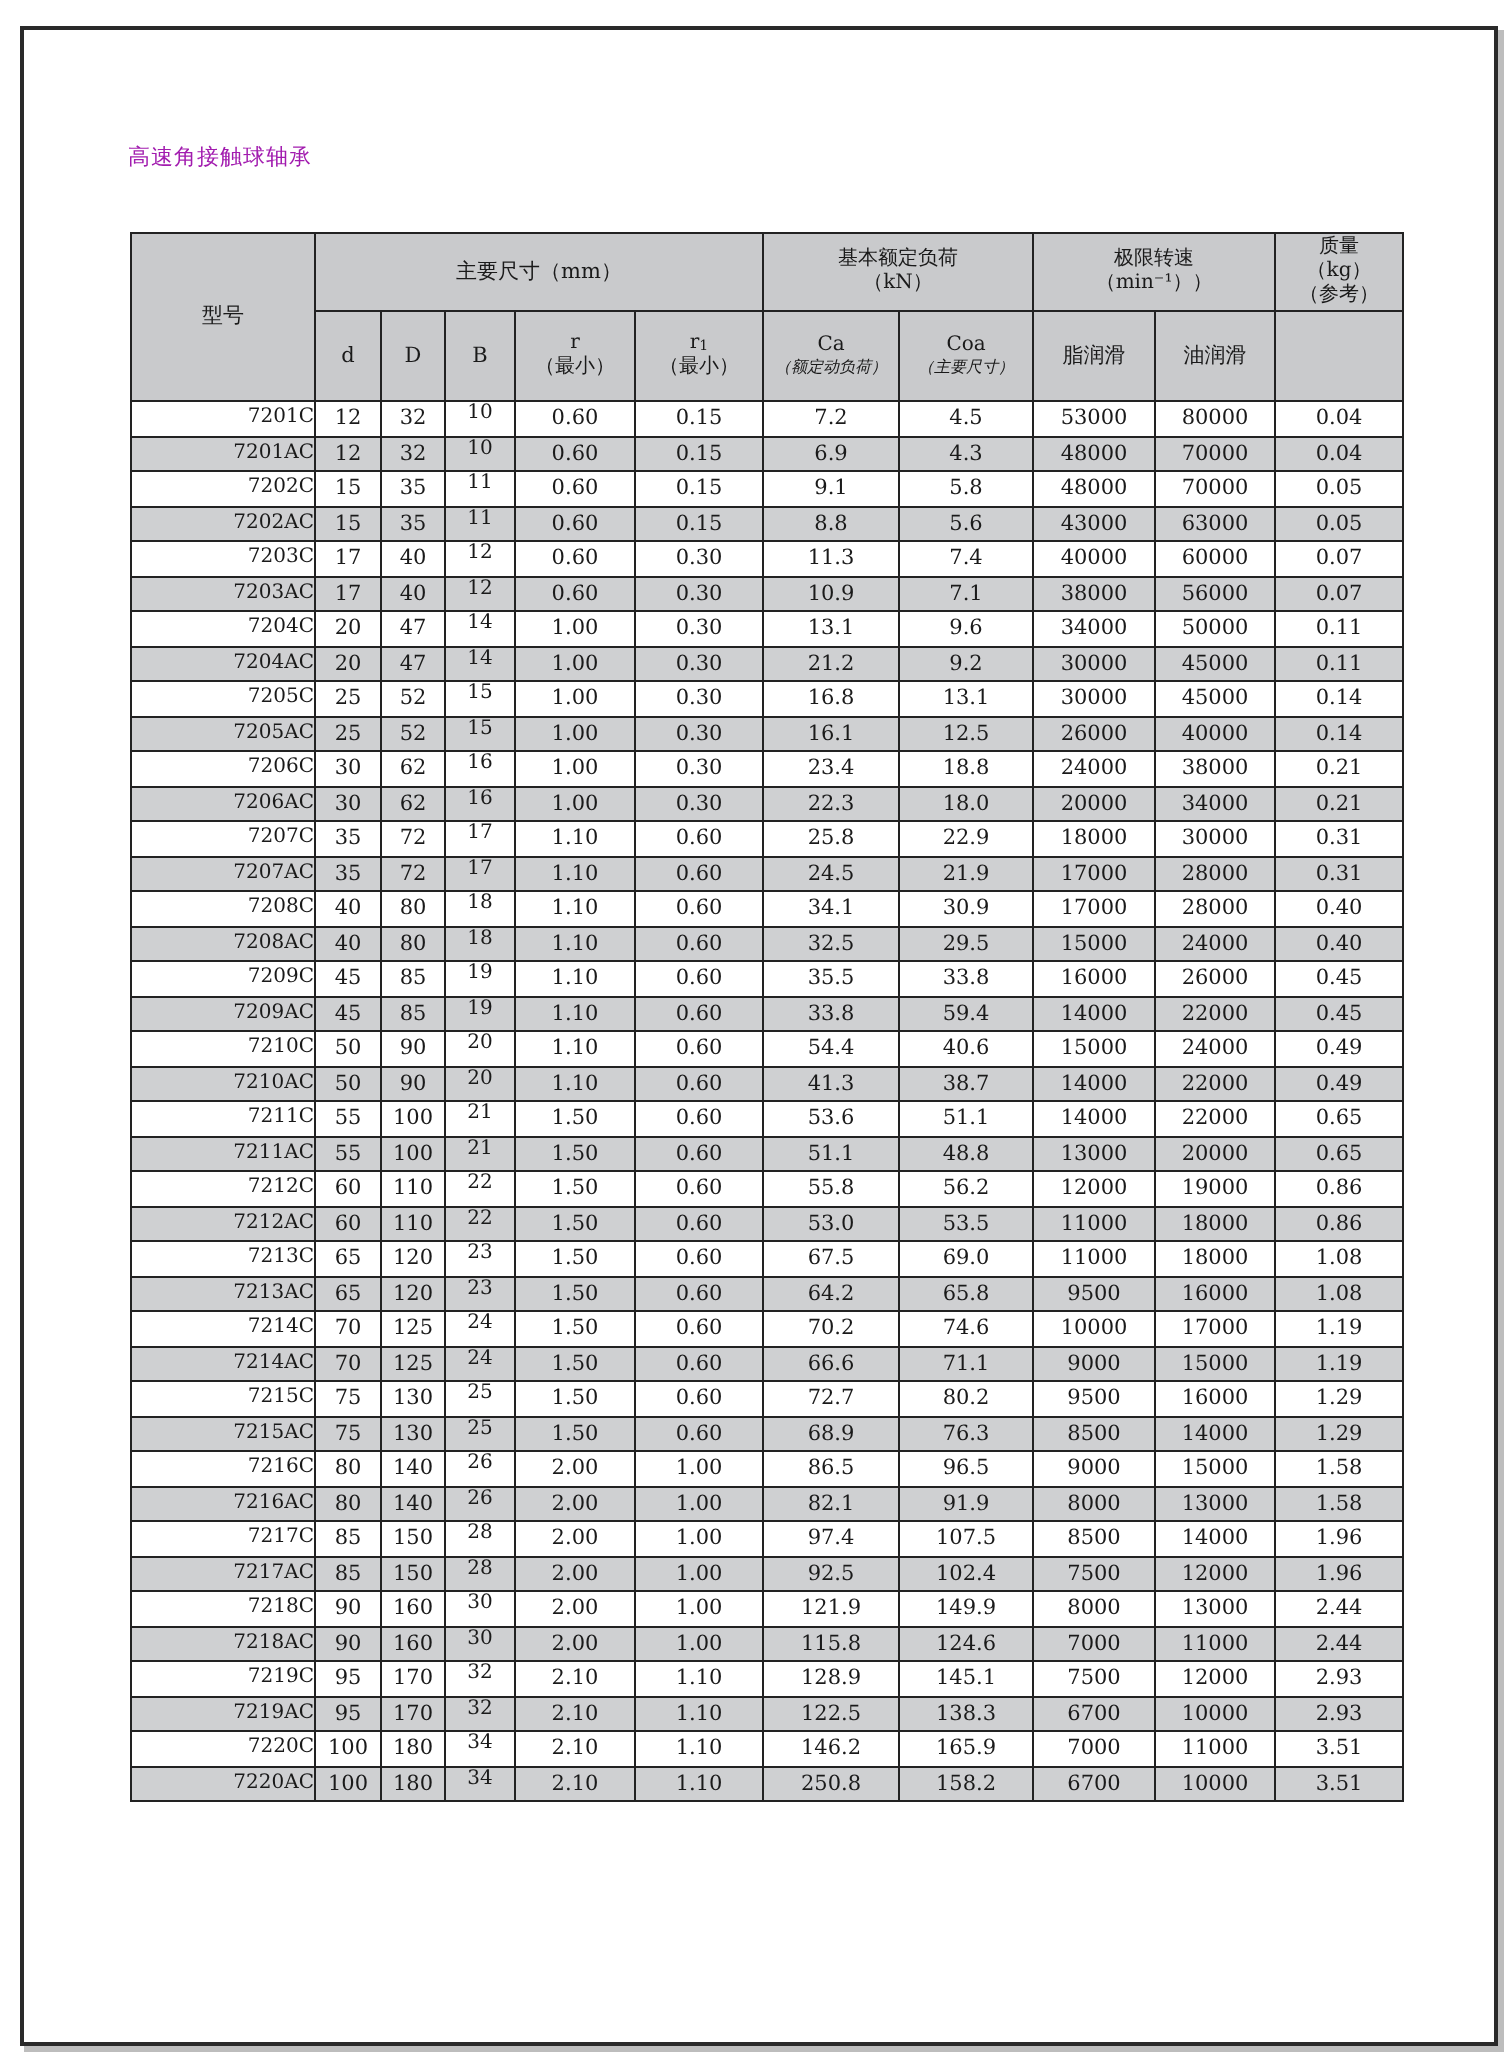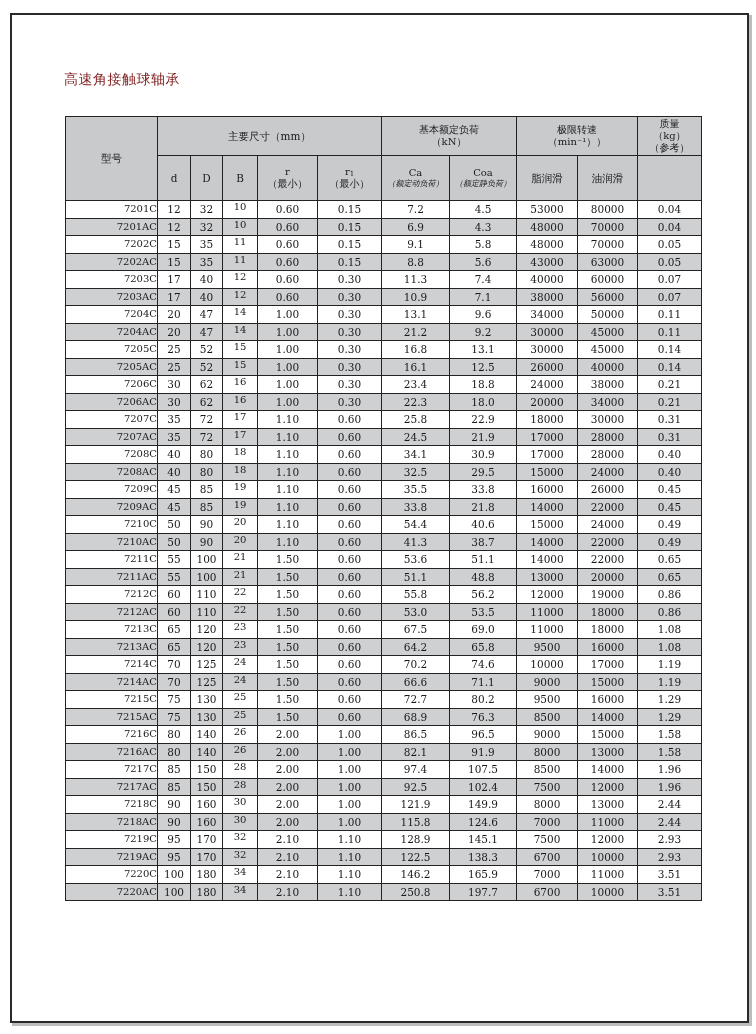--- a/index.html
+++ b/index.html
@@ -2,22 +2,22 @@
 <html><head>
 <meta charset="utf-8">
 <style>
   html, body { margin: 0; padding: 0; background: #ffffff; }
   body { width: 756px; height: 1034px; position: relative; overflow: hidden;
          font-family: "DejaVu Serif", "Liberation Serif", serif; color: #1a1a1a; }
   .frame { position: absolute; left: 10px; top: 13px; width: 739px; height: 1010px;
            border: 2px solid #2a2a2a; box-sizing: border-box; }
   .frame-shadow-r { position: absolute; left: 749px; top: 15px; width: 3px; height: 1010px; background: #bdbdbd; }
   .frame-shadow-b { position: absolute; left: 12px; top: 1023px; width: 740px; height: 3px; background: #bdbdbd; }
-  .title { position: absolute; left: 64px; top: 71px; font-size: 14px; letter-spacing: 0.5px;
-           font-family: "DejaVu Serif", serif; color: #7f1d1d; }
+  .title { position: absolute; left: 64px; top: 71px; font-size: 11px; letter-spacing: 0.5px;
+           font-family: "DejaVu Serif", serif; color: #a21caf; }
   table.spec { position: absolute; left: 65px; top: 116px; border-collapse: collapse;
                table-layout: fixed; width: 636px; font-size: 10.5px; }
   table.spec th, table.spec td { border: 1.2px solid #222; padding: 0; text-align: center;
                vertical-align: middle; overflow: hidden; white-space: nowrap; }
   table.spec th { background: #c9cacc; font-weight: normal; line-height: 1.2; }
   table.spec th .sub { font-size: 8px; display: block; font-style: italic; }
   table.spec th .sm { font-size: 10px; display: block; }
   .hdr1 th { height: 38px; }
   .hdr2 th { height: 44px; }
   table.spec td { height: 16.5px; line-height: 16.5px; font-family: "DejaVu Serif", serif; font-size: 10.5px; }
@@ -79,21 +79,21 @@
       <th>
         <span class="sm"><span>r</span><sub class="s1">1</sub></span>
         <span class="sm">（最小）</span>
       </th>
       <th>
         <span class="sm">Ca</span>
         <span class="sub">（额定动负荷）</span>
       </th>
       <th>
         <span class="sm">Coa</span>
-        <span class="sub">（额定静负荷）</span>
+        <span class="sub">（主要尺寸）</span>
       </th>
       <th>脂润滑</th>
       <th>油润滑</th>
       <th></th>
     </tr>
   </thead>
   <tbody id="tbody">
       <tr class="odd">
         <td class="model">7201C</td>
         <td>12</td>
@@ -316,21 +316,21 @@
         <td>0.45</td>
       </tr>
       <tr class="even">
         <td class="model">7209AC</td>
         <td>45</td>
         <td>85</td>
         <td class="bcol">19</td>
         <td>1.10</td>
         <td>0.60</td>
         <td>33.8</td>
-        <td>21.8</td>
+        <td>59.4</td>
         <td>14000</td>
         <td>22000</td>
         <td>0.45</td>
       </tr>
       <tr class="odd">
         <td class="model">7210C</td>
         <td>50</td>
         <td>90</td>
         <td class="bcol">20</td>
         <td>1.10</td>
@@ -602,19 +602,19 @@
         <td>3.51</td>
       </tr>
       <tr class="even">
         <td class="model">7220AC</td>
         <td>100</td>
         <td>180</td>
         <td class="bcol">34</td>
         <td>2.10</td>
         <td>1.10</td>
         <td>250.8</td>
-        <td>197.7</td>
+        <td>158.2</td>
         <td>6700</td>
         <td>10000</td>
         <td>3.51</td>
       </tr>
     </tbody>
 </table>
 
 </body></html>

